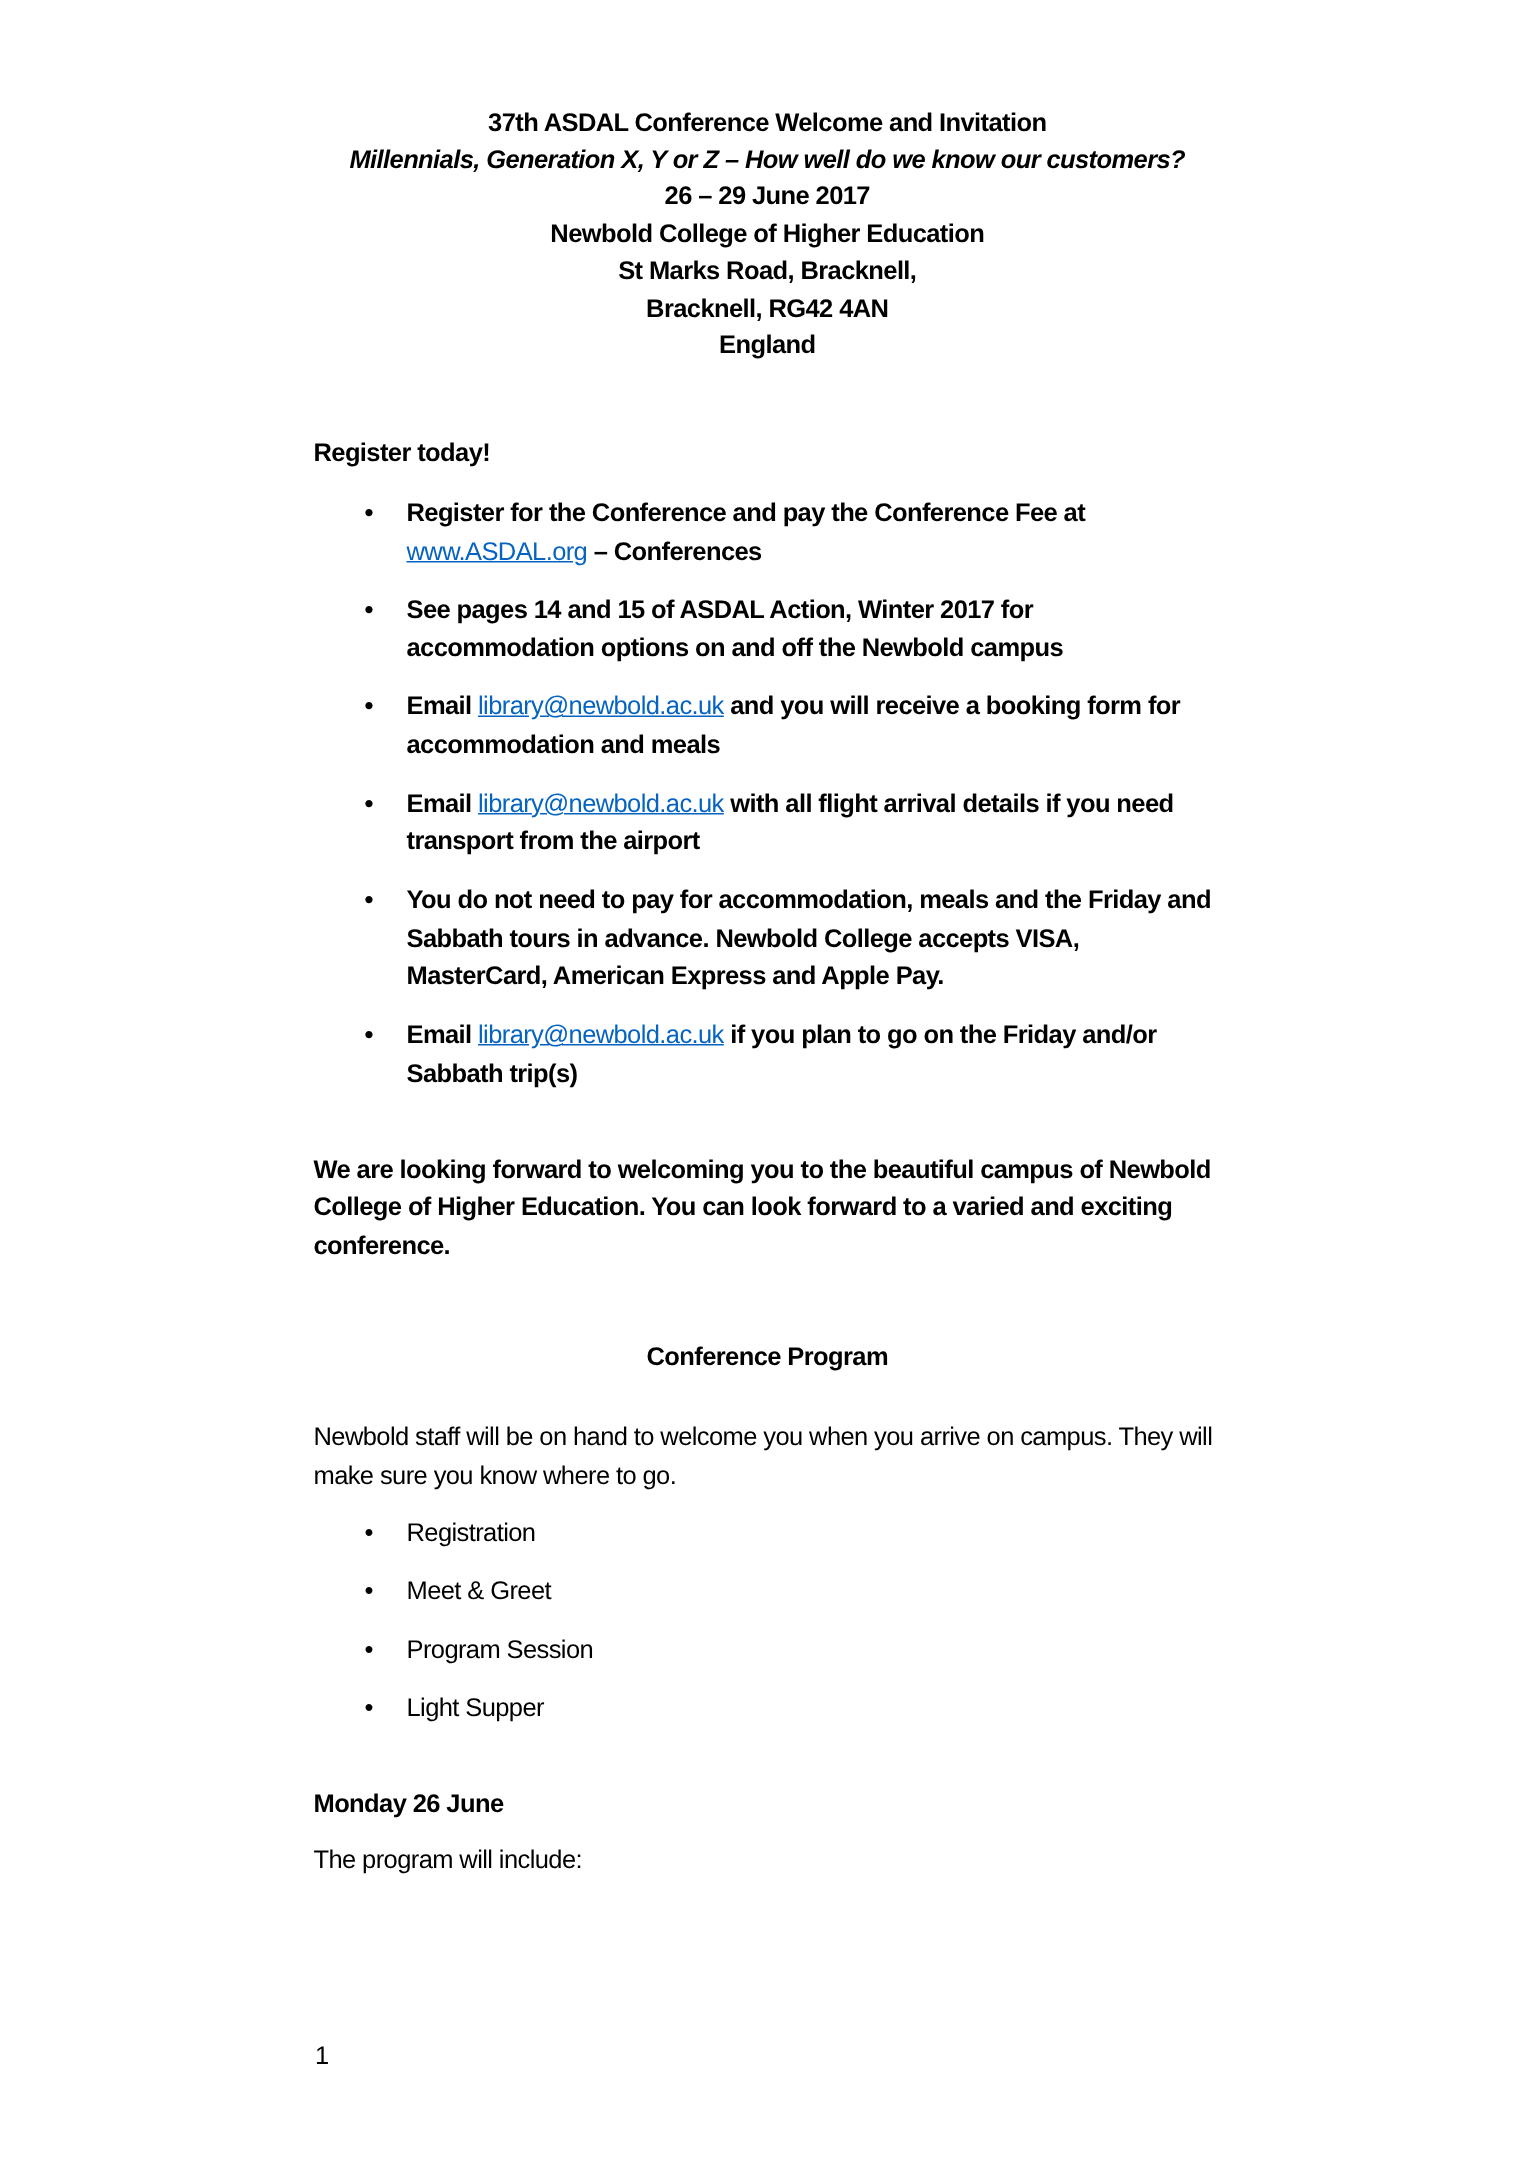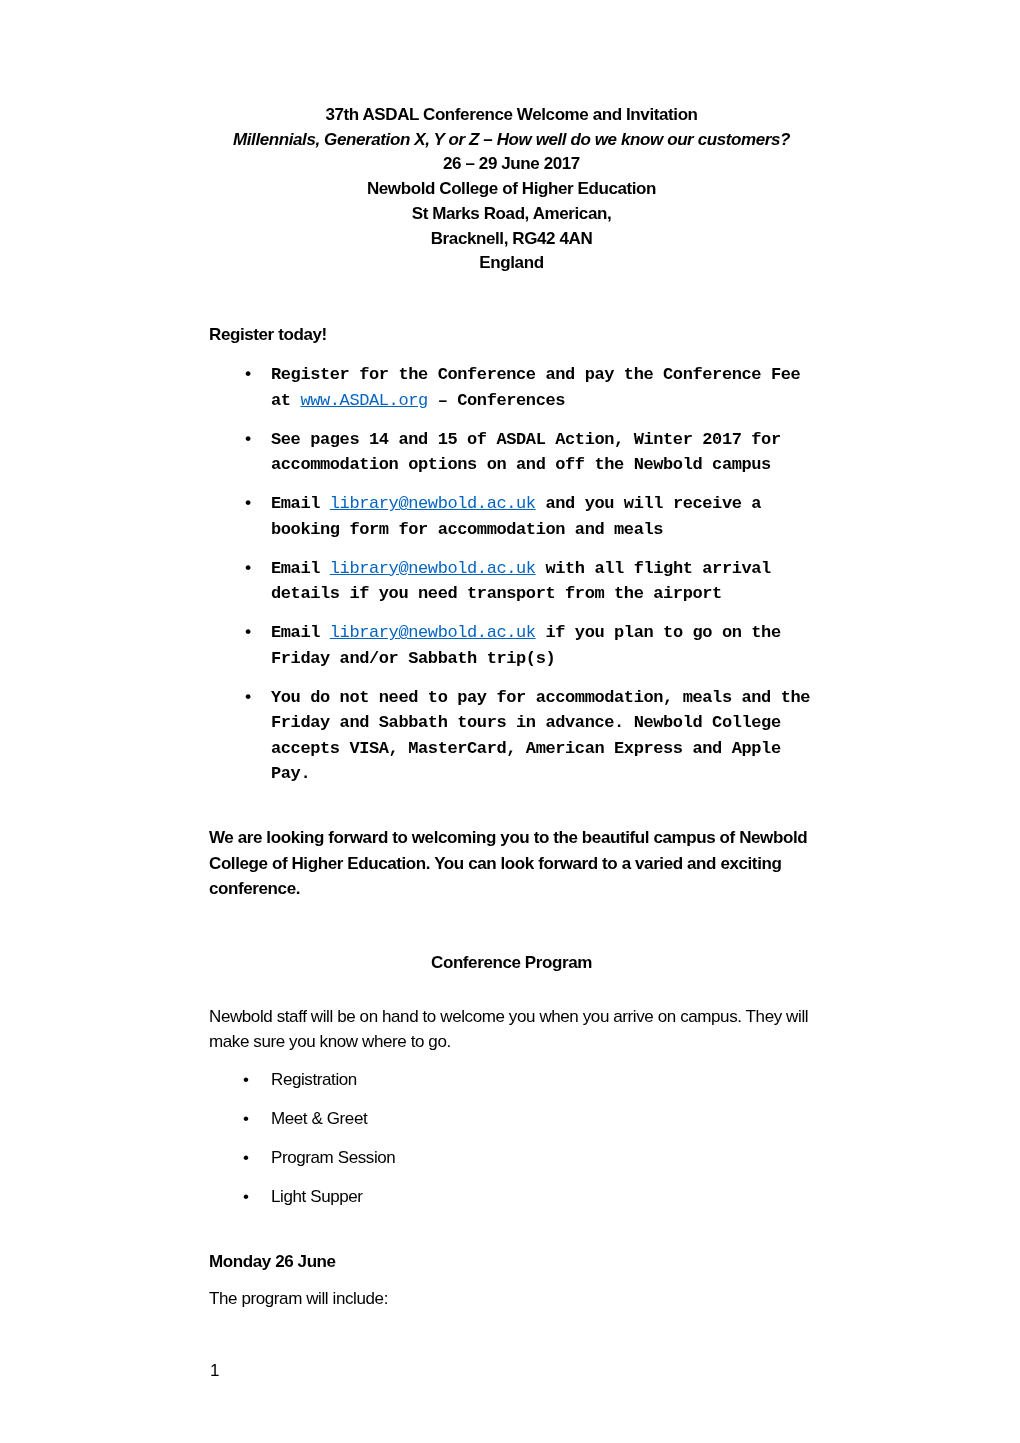--- a/index.html
+++ b/index.html
@@ -7,21 +7,21 @@
     padding: 0;
     background: #ffffff;
   }
   .doc-page {
     position: relative;
     width: 852px;
     height: 1443px;
     margin: 0 auto;
     background: #ffffff;
     box-sizing: border-box;
-    padding: 103px 122px 0 125px;
+    padding: 70px 122px 0 125px;
     font-family: "Liberation Sans", "DejaVu Sans", sans-serif;
     font-size: 17px;
     letter-spacing: -0.4px;
     color: #000000;
     overflow: hidden;
   }
   .doc-header {
     text-align: center;
     font-weight: bold;
     line-height: 24.7px;
@@ -48,21 +48,20 @@
     margin-bottom: 13.5px;
   }
   ul.bullet-list li::before {
     content: "\2022";
     position: absolute;
     left: 34px;
     top: 0;
   }
   ul.bullet-list.bold-list li {
     font-weight: bold;
-    font-family: Liberation Mono, monospace;
   }
   a.doc-link {
     color: #0563C1;
     text-decoration: underline;
     font-weight: normal;
     cursor: pointer;
   }
   .welcome-para {
     font-weight: bold;
     line-height: 25.5px;
@@ -103,34 +102,34 @@
 </head>
 <body>
 
 <div class="doc-page">
 
   <div class="doc-header">
     <div>37th ASDAL Conference Welcome and Invitation</div>
     <div class="subtitle">Millennials, Generation X, Y or Z – How well do we know our customers?</div>
     <div>26 – 29 June 2017</div>
     <div>Newbold College of Higher Education</div>
-    <div>St Marks Road, American,</div>
+    <div>St Marks Road, Bracknell,</div>
     <div>Bracknell, RG42 4AN</div>
     <div>England</div>
   </div>
 
   <div class="section-heading register-heading">Register today!</div>
 
   <ul class="bullet-list bold-list">
     <li><span>Register for the Conference and pay the Conference Fee at </span><a class="doc-link">www.ASDAL.org</a><span> – Conferences</span></li>
     <li><span>See pages 14 and 15 of ASDAL Action, Winter 2017 for accommodation options on and off the Newbold campus</span></li>
     <li><span>Email </span><a class="doc-link">library@newbold.ac.uk</a><span> and you will receive a booking form for accommodation and meals</span></li>
     <li><span>Email </span><a class="doc-link">library@newbold.ac.uk</a><span> with all flight arrival details if you need transport from the airport</span></li>
+    <li><span>You do not need to pay for accommodation, meals and the Friday and Sabbath tours in advance. Newbold College accepts VISA, MasterCard, American Express and Apple Pay.</span></li>
     <li><span>Email </span><a class="doc-link">library@newbold.ac.uk</a><span> if you plan to go on the Friday and/or Sabbath trip(s)</span></li>
-    <li><span>You do not need to pay for accommodation, meals and the Friday and Sabbath tours in advance. Newbold College accepts VISA, MasterCard, American Express and Apple Pay.</span></li>
   </ul>
 
   <div class="welcome-para">We are looking forward to welcoming you to the beautiful campus of Newbold College of Higher Education. You can look forward to a varied and exciting conference.</div>
 
   <div class="section-heading program-heading">Conference Program</div>
 
   <div class="day-intro">Newbold staff will be on hand to welcome you when you arrive on campus. They will make sure you know where to go.</div>
 
   <ul class="bullet-list plain-list">
     <li>Registration</li>

